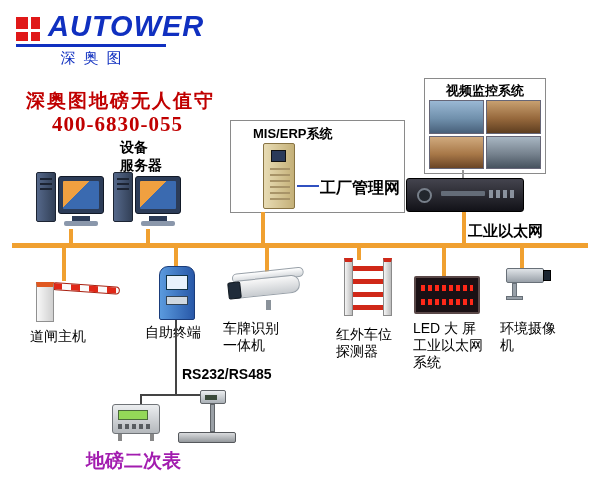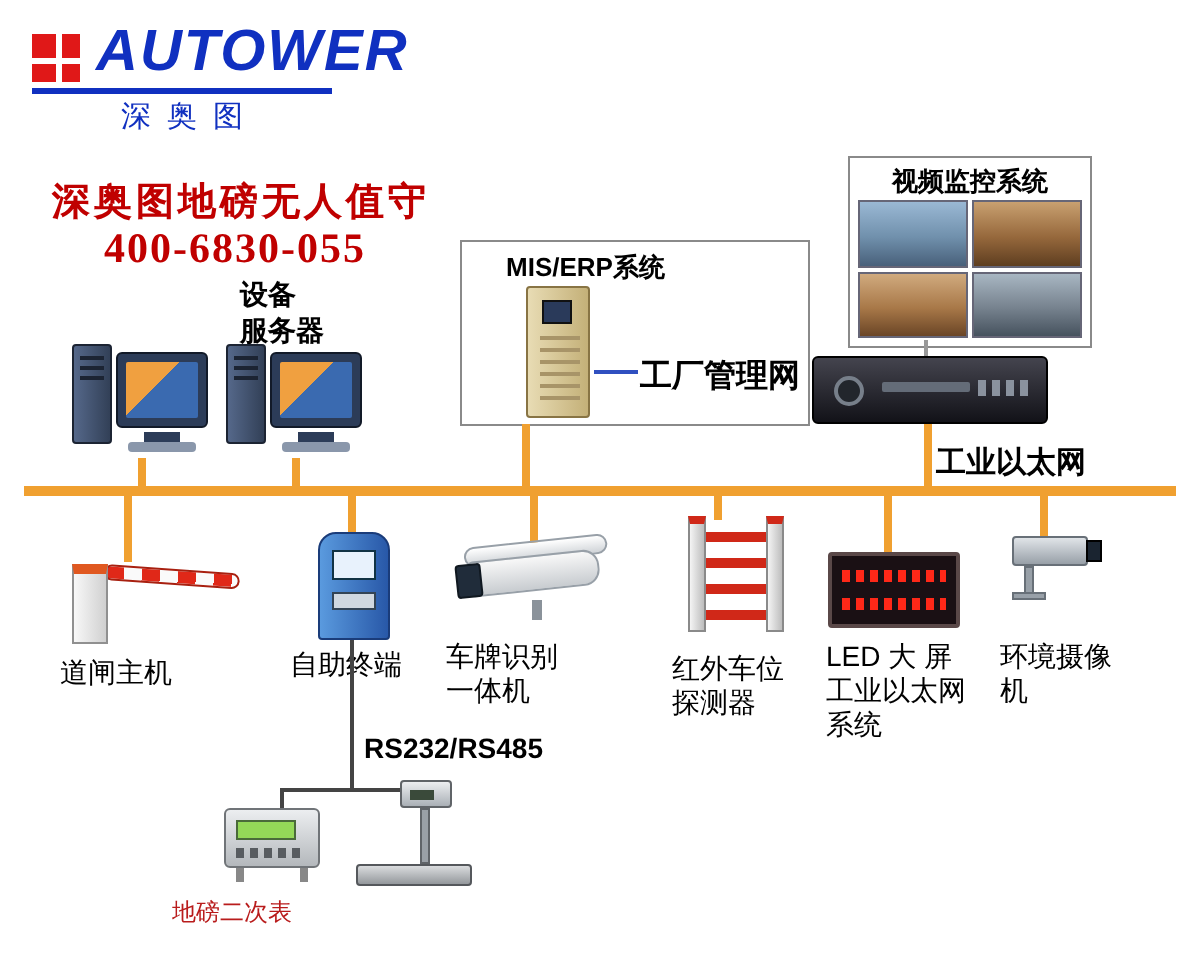--- a/index.html
+++ b/index.html
@@ -81,21 +81,21 @@
 
   .envcam{width:62px;height:44px}
   .envcam-body{position:absolute;left:10px;top:4px;width:38px;height:15px;background:linear-gradient(180deg,#e0e4e8,#98a0a8);border:1px solid #687078;border-radius:2px}
   .envcam-lens{position:absolute;left:47px;top:6px;width:8px;height:11px;background:#1a2430;border:1px solid #000}
   .envcam-bracket{position:absolute;left:16px;top:19px;width:5px;height:14px;background:#98a0a8;border:1px solid #687078}
   .envcam-foot{position:absolute;left:10px;top:32px;width:17px;height:4px;background:#98a0a8;border:1px solid #687078}
 
   .dev-label{font-size:14px;color:#000;line-height:17px;font-weight:500}
   .dev-label span{display:block}
   .serial-label{font-size:14px;font-weight:600;color:#000}
-  .sub-label{font-size:12px;font-weight:400;color:#b91c1c}
+  .sub-label{font-size:19px;font-weight:700;color:#a21caf}
 
   .indicator{width:54px;height:42px}
   .indicator-body{position:absolute;left:2px;top:2px;width:48px;height:30px;background:linear-gradient(180deg,#eceef0,#b4b8bc);border:1px solid #707478;border-radius:3px}
   .indicator-lcd{position:absolute;left:8px;top:8px;width:30px;height:10px;background:#94d858;border:1px solid #4a6a3a}
   .indicator-btns{position:absolute;left:8px;top:22px;width:34px;height:5px;background:repeating-linear-gradient(90deg,#585c60 0 4px,transparent 4px 7px)}
   .indicator-leg{position:absolute;top:32px;width:4px;height:7px;background:#888}
 
   .scale{width:62px;height:56px}
   .scale-head{position:absolute;left:24px;top:0;width:26px;height:14px;background:linear-gradient(180deg,#eceef0,#aab0b6);border:1px solid #606468;border-radius:2px}
   .scale-head::after{content:"";position:absolute;left:4px;top:4px;width:12px;height:5px;background:#3a4a3a}

